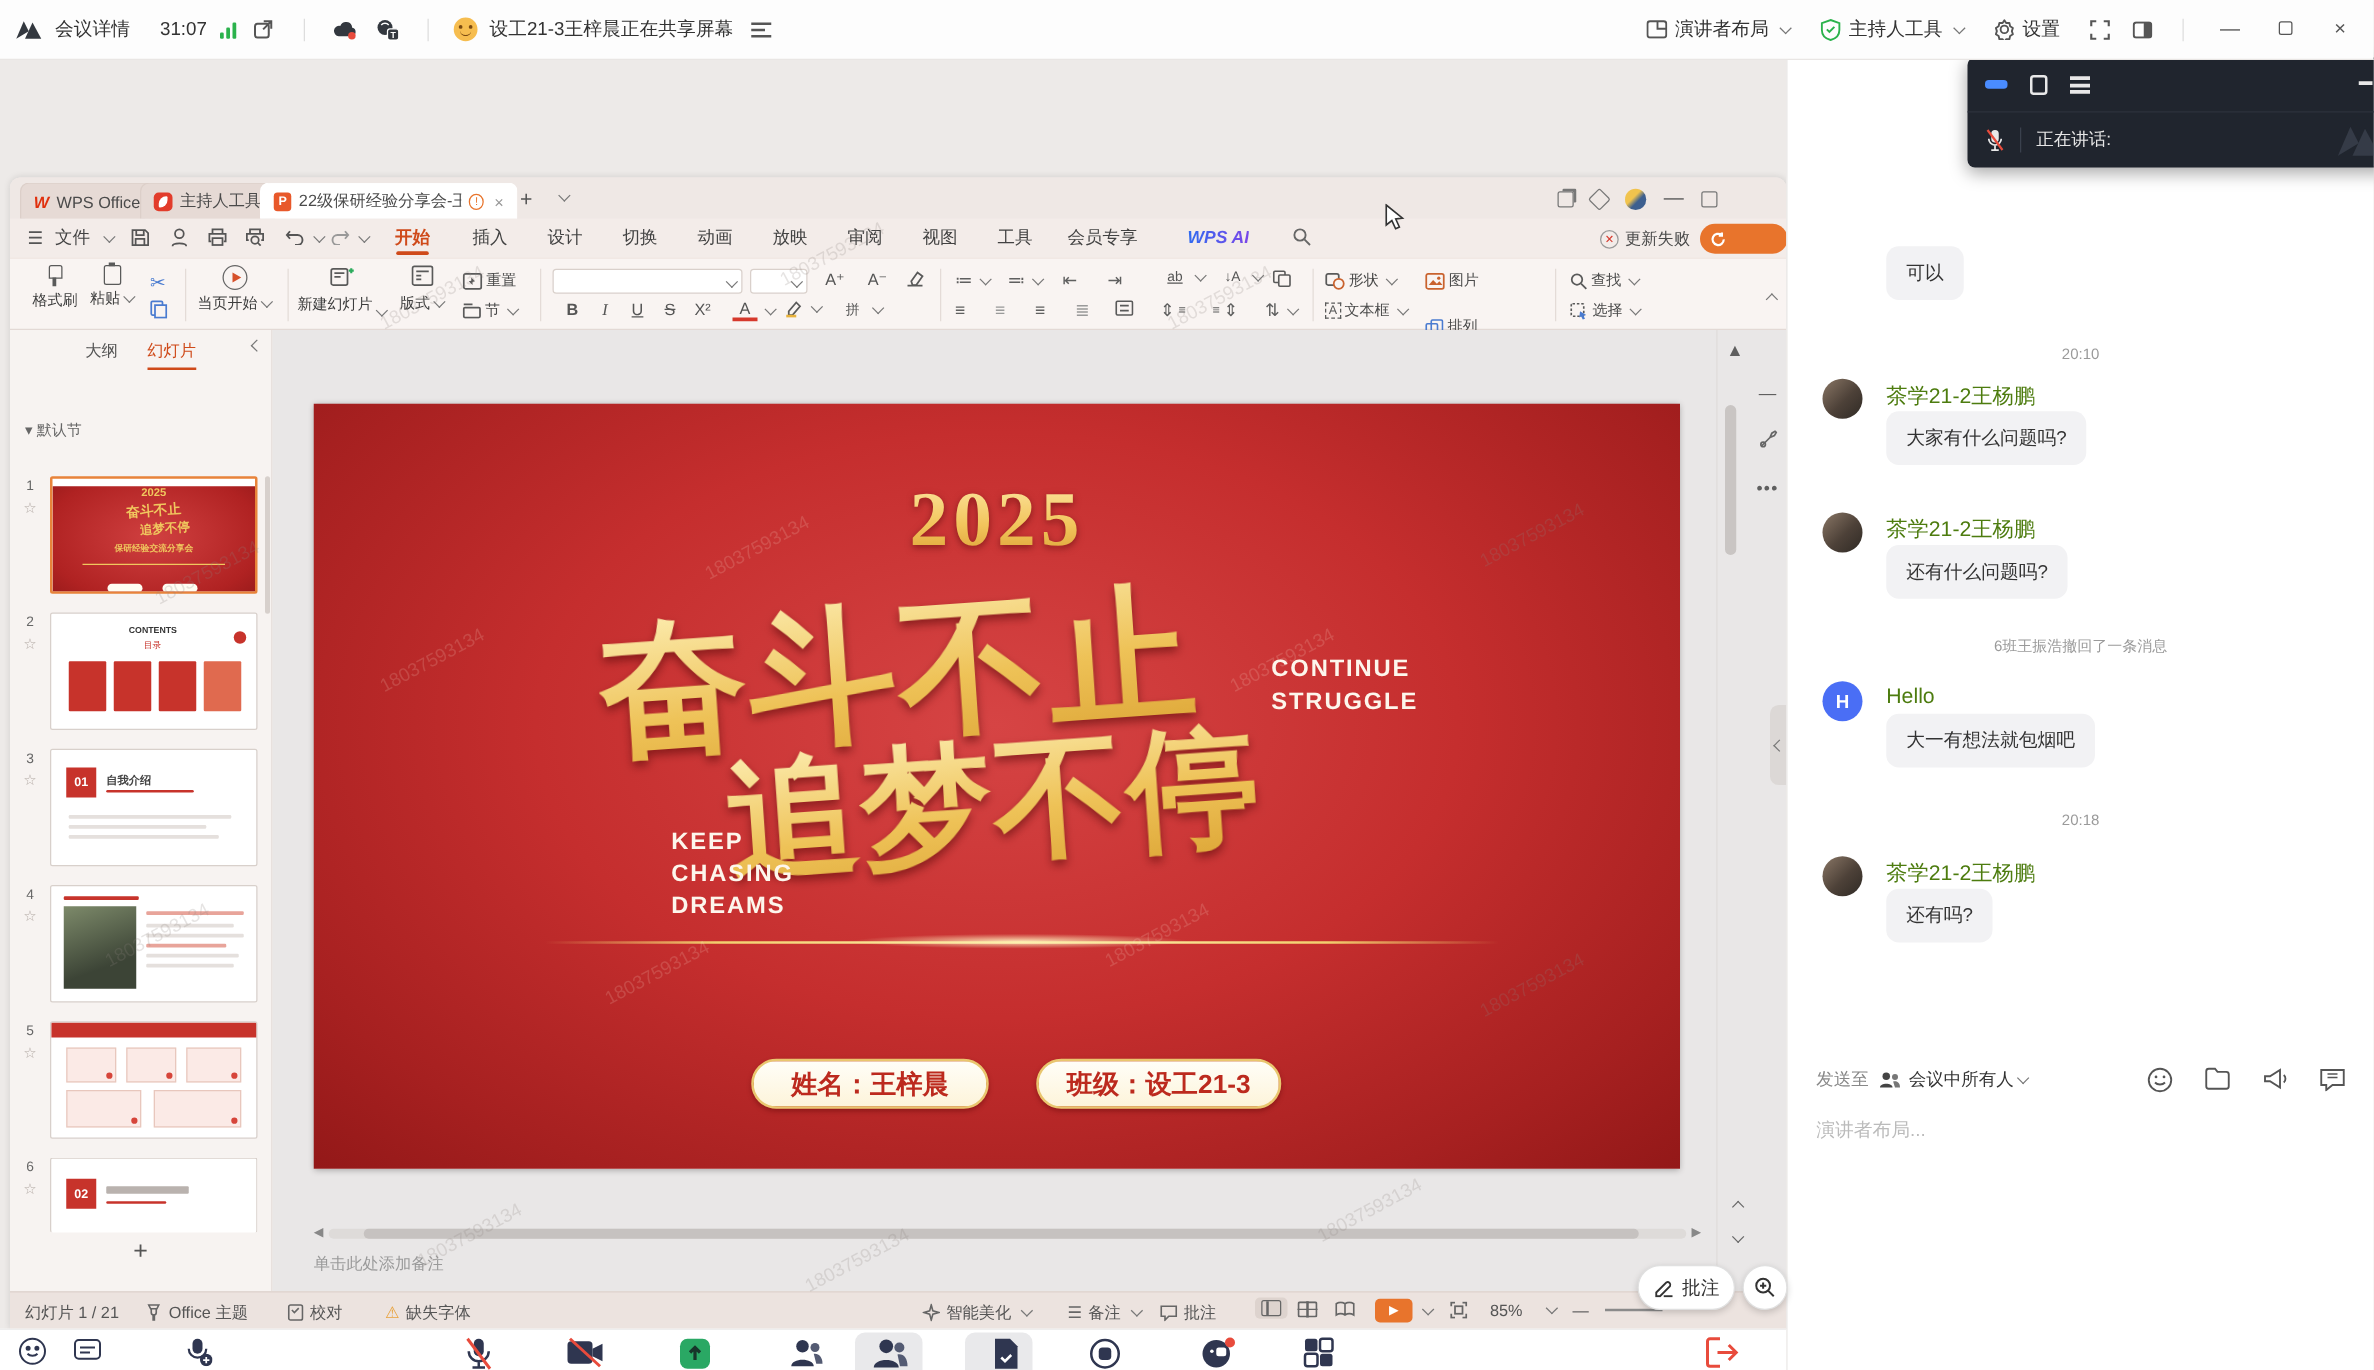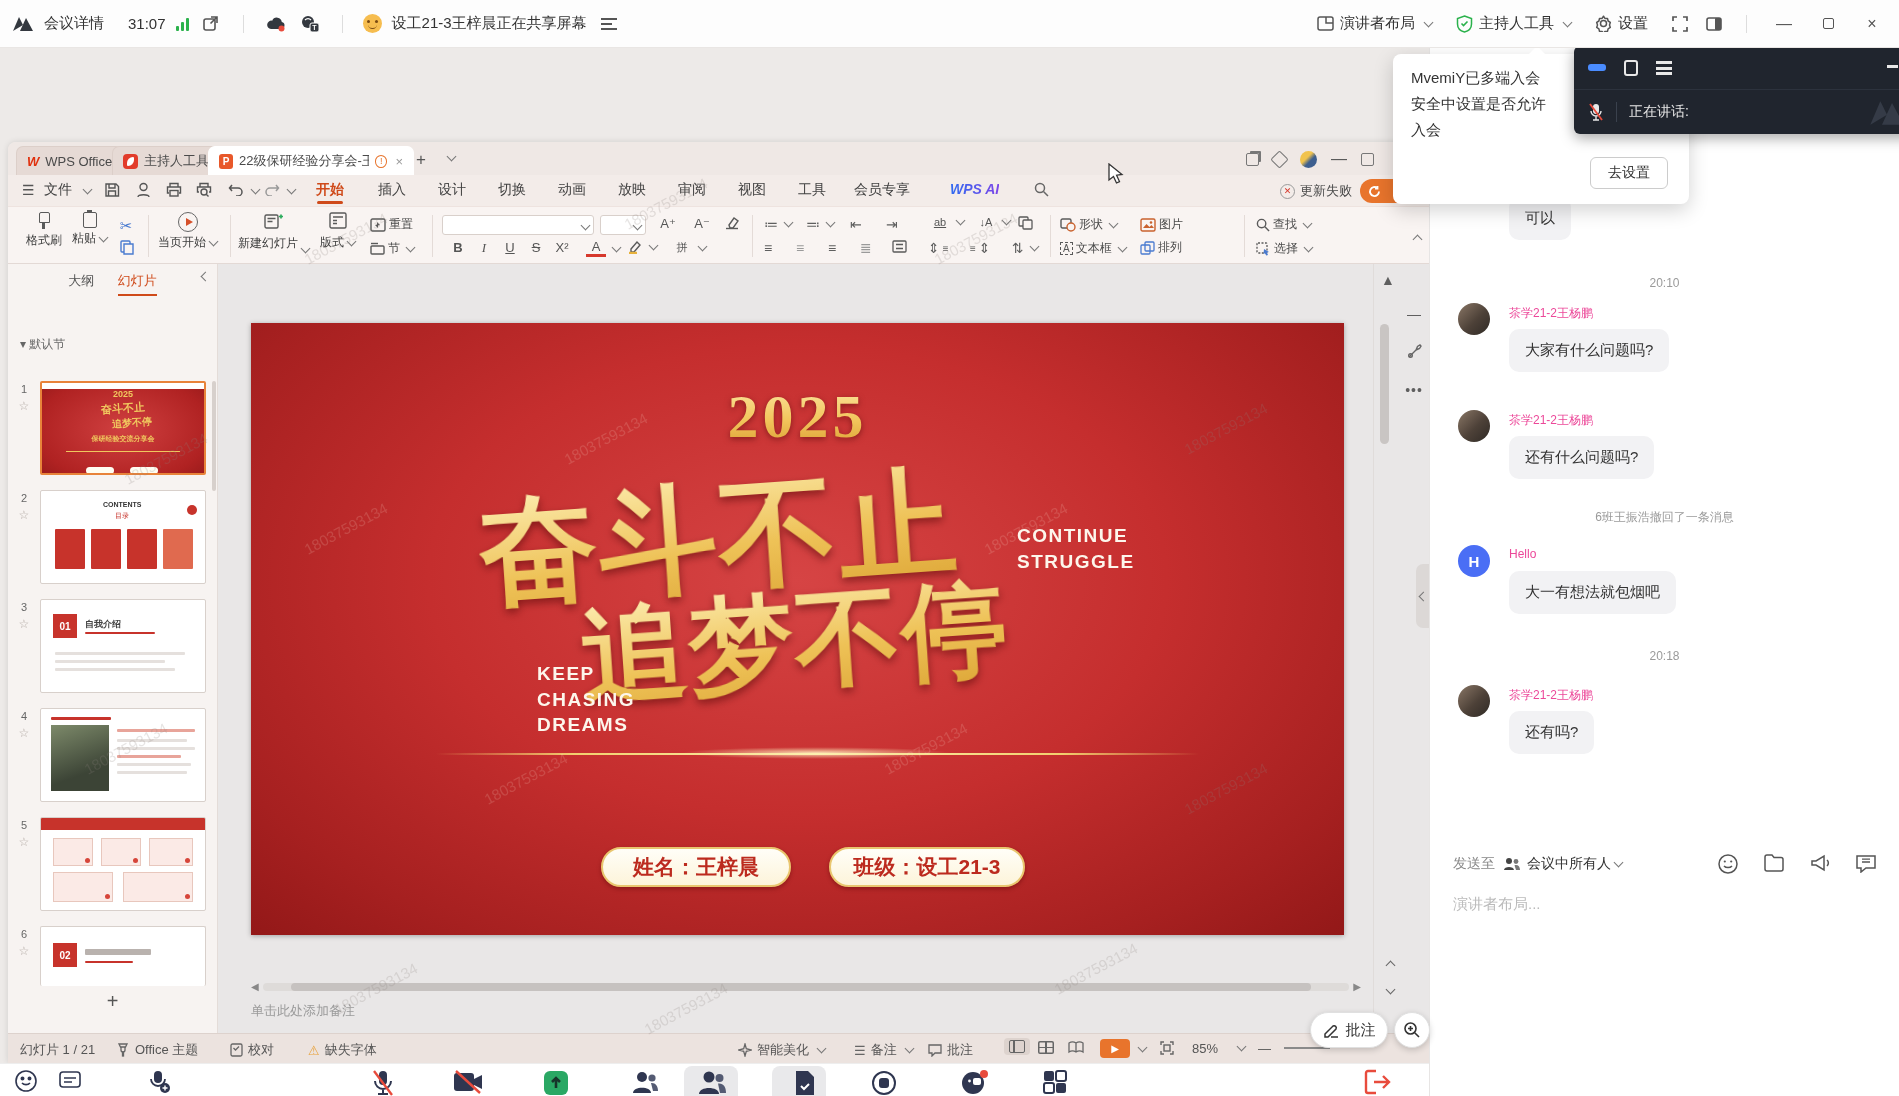--- a/index.html
+++ b/index.html
@@ -132,21 +132,21 @@
   .play-btn { width:30px; height:19px; background:#e8742c; border-radius:4px; color:#fff; font-size:10px; display:flex; align-items:center; justify-content:center; }
   .hl-pill { background:#ddd3ce; border-radius:4px; padding:2px 5px; }
 
   
   .fl-annot { position:absolute; left:1310px; top:1012px; width:78px; height:36px; background:#fff; border:1px solid #e0e0e0; border-radius:18px; box-shadow:0 2px 6px rgba(0,0,0,.18); display:flex; align-items:center; justify-content:center; gap:6px; font-size:15px; color:#333; z-index:6; }
   .fl-zoom { position:absolute; left:1394px; top:1012px; width:36px; height:36px; background:#fff; border:1px solid #e0e0e0; border-radius:50%; box-shadow:0 2px 6px rgba(0,0,0,.18); display:flex; align-items:center; justify-content:center; z-index:6; }
 
   
   .chat { position:absolute; left:1429px; top:48px; width:470px; height:1048px; background:#fff; border-left:1px solid #e7e5e4; z-index:2; }
   .bubble { position:absolute; background:#f2f2f4; border-radius:10px; padding:12px 16px; font-size:15px; color:#333; white-space:nowrap; }
-  .chat-name { position:absolute; font-size:12px; color:#ec4899; }
+  .chat-name { position:absolute; font-size:17px; color:#4d7c0f; }
   .chat-av { position:absolute; width:32px; height:32px; border-radius:50%; background:linear-gradient(135deg,#8a7766,#4d4138 55%,#2f2a25); }
   .chat-av.blue { background:#4a6ef5; color:#fff; font-size:15px; font-weight:bold; display:flex; align-items:center; justify-content:center; }
   .chat-center { position:absolute; width:100%; text-align:center; font-size:12px; color:#9a9a9a; }
   .compose { position:absolute; left:23px; top:807px; width:424px; font-size:14px; color:#888; display:flex; align-items:center; }
   .compose b { color:#333; font-weight:normal; margin-left:6px; }
   .compose-icons { position:absolute; right:0; top:-2px; display:flex; gap:24px; }
   .cp-ic { width:22px; height:22px; color:#555; }
   .chat-input { position:absolute; left:23px; top:847px; font-size:15px; color:#bbb; }
 
   
@@ -537,21 +537,21 @@
             <path d="M3 10 l3.5-4 l3 3 l2-2 l2.5 3 Z" fill="#c9622e"></path>
             <circle cx="11" cy="4.5" r="1.3" fill="#c9622e"></circle>
           </svg>
           <span>图片</span>
         </span>
       <span class="rb-small" style="left:1052px;top:33px">
           <span class="fmt" style="font-size:10px;border:1px dashed #5a5a5a;padding:0 2px;width:auto">A</span>
           <span>文本框</span>
           <span class="chev"></span>
         </span>
-      <span class="rb-small" style="left:1132px;top:32px">
+      <span class="rb-small" style="left:1132px;top:46px">
           <svg width="15" height="14" viewBox="0 0 15 14" fill="none" stroke="#4a7bd0" stroke-width="1.3">
             <rect x="1" y="4" width="9" height="9" rx="1"></rect>
             <rect x="5" y="1" width="9" height="9" rx="1"></rect>
           </svg>
           <span>排列</span>
         </span>
       <div class="rb-div" style="left:1236px"></div>
       <span class="rb-small" style="left:1248px;top:9px">
           <svg width="14" height="14" viewBox="0 0 15 15" fill="none" stroke="#5a5a5a" stroke-width="1.5">
             <circle cx="6" cy="6" r="4.5"></circle>
@@ -849,27 +849,20 @@
               <path d="M2 3 h18 v12 h-9 l-5 4 v-4 H2 Z"></path>
               <path d="M7 9 h8 M7 6.2 h8" stroke-width="1.3"></path>
             </svg></span>
       </span>
     </div>
     <div class="chat-input">演讲者布局...</div>
   </div>
 
   <span class="chat-chev chev" style="border-color:#bbb"></span>
 
-  <div class="popup">
-    <div class="caret"></div>
-    <div class="ln" style="top:12px">MvemiY已多端入会</div>
-    <div class="ln" style="top:38px">安全中设置是否允许</div>
-    <div class="ln" style="top:64px">入会</div>
-    <div class="popup-btn">去设置</div>
-  </div>
 
   <div class="darkpanel">
     <div class="dp-row1">
       <span class="dp-dash"></span>
       <span class="dp-win"></span>
       <span class="dp-list"></span>
       <span class="dp-collapse"></span>
     </div>
     <div class="dp-row2">
       <svg width="16" height="18" viewBox="0 0 16 18">

